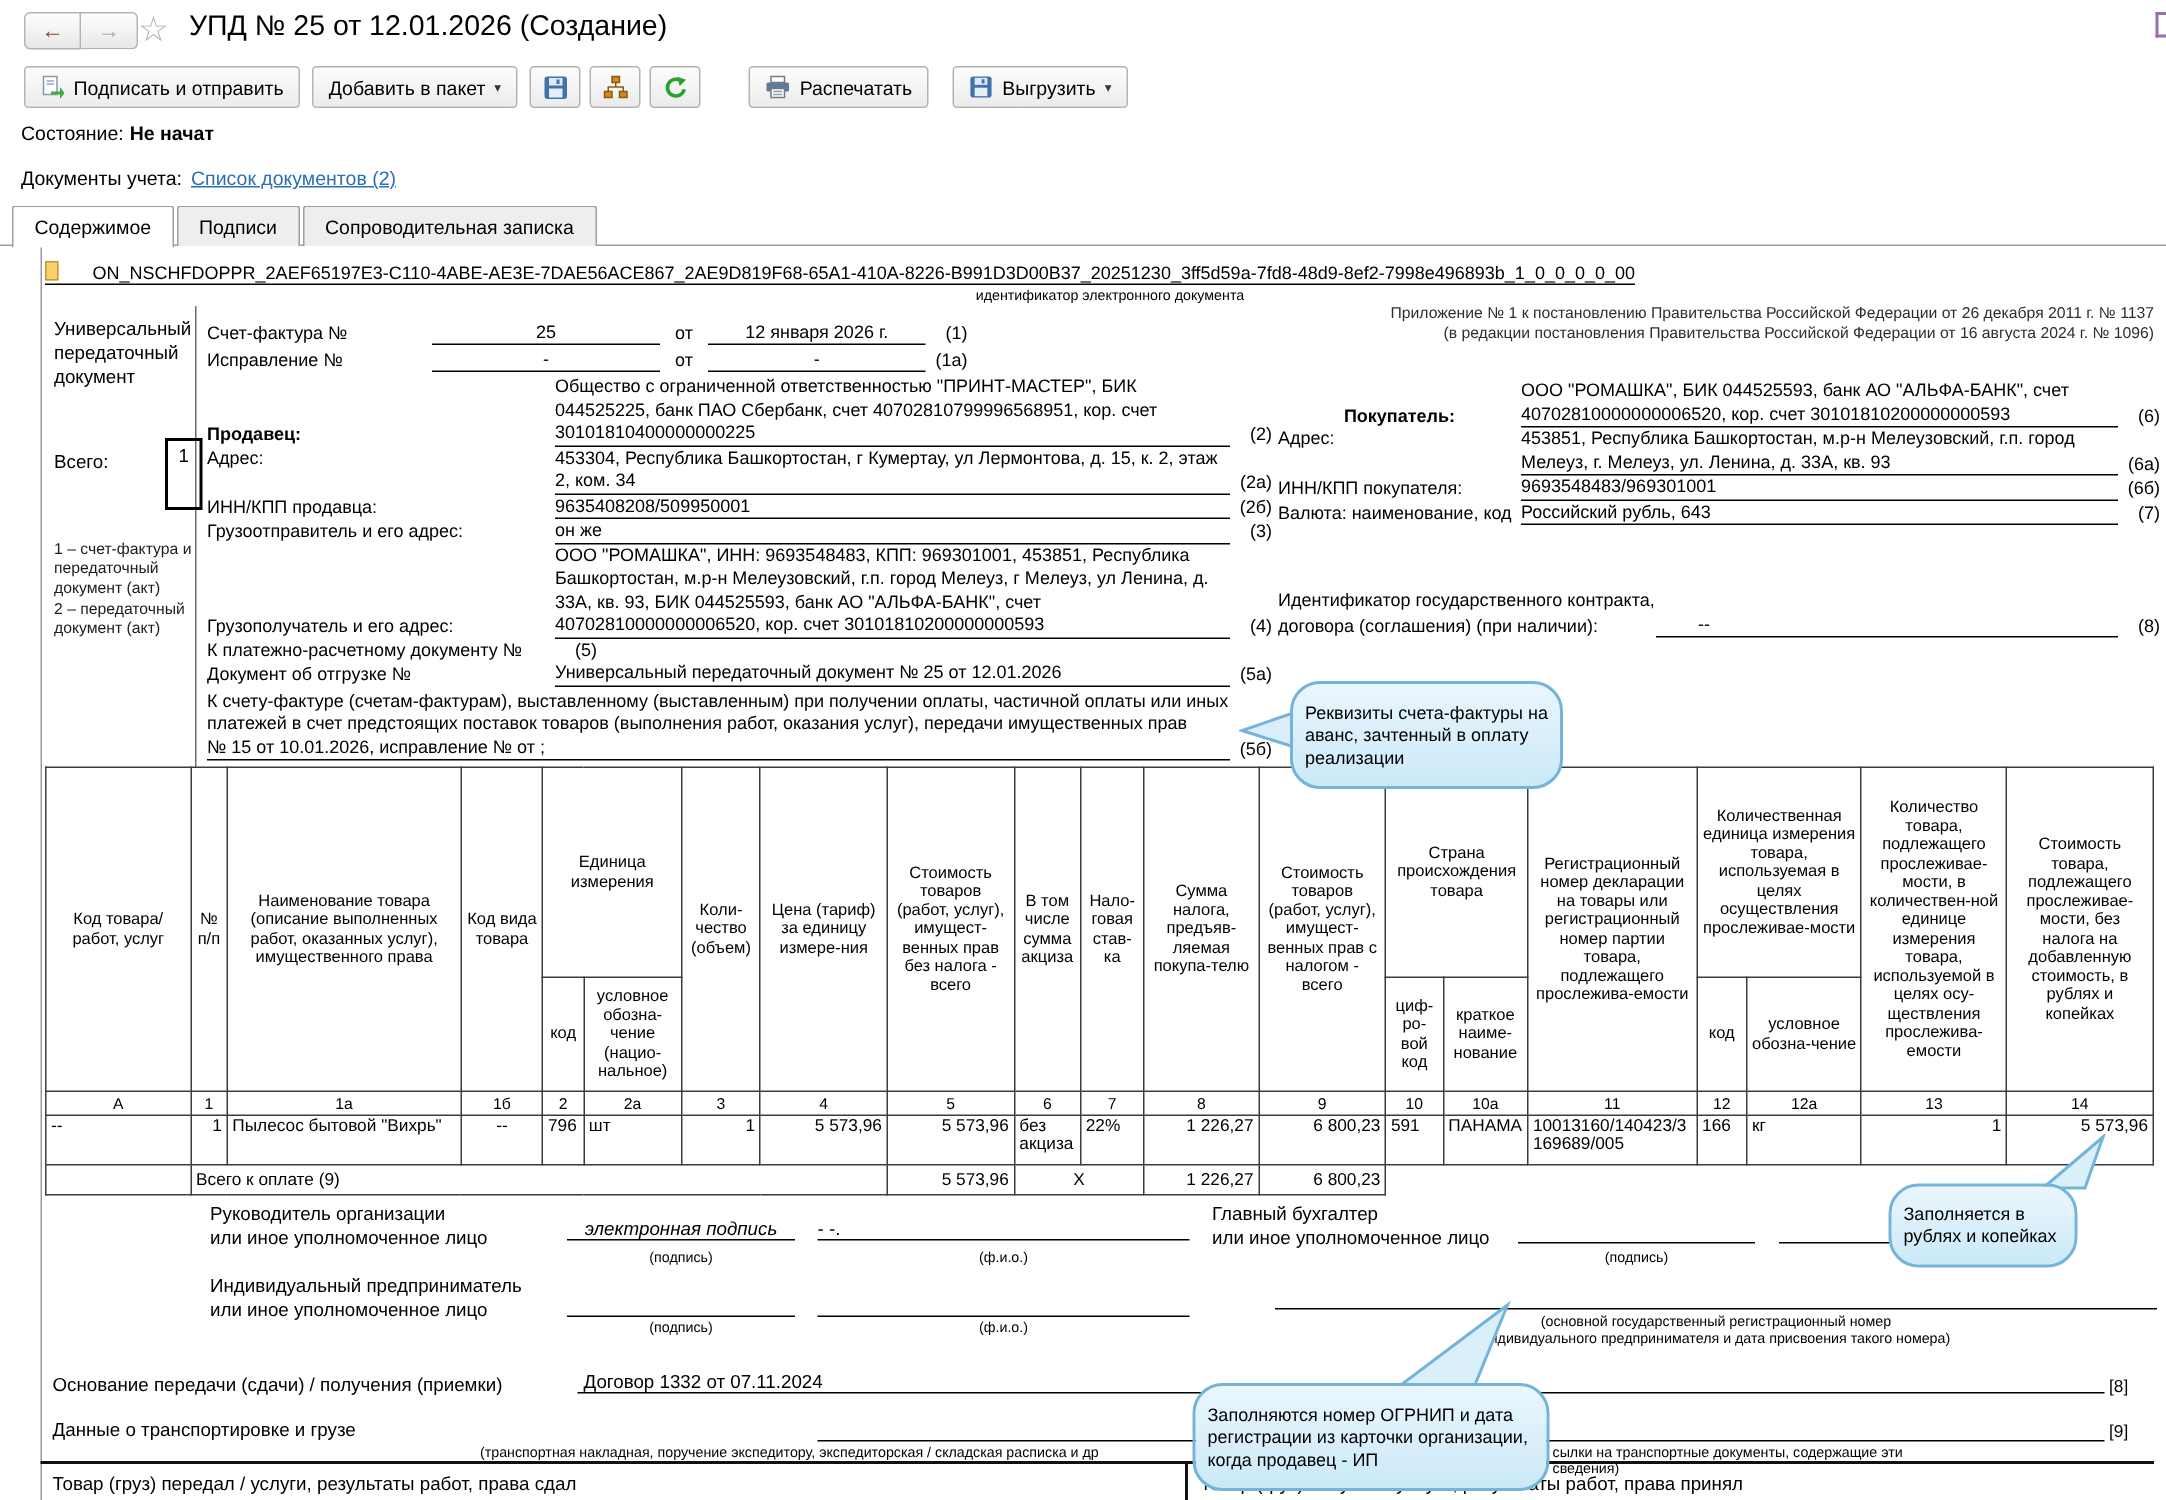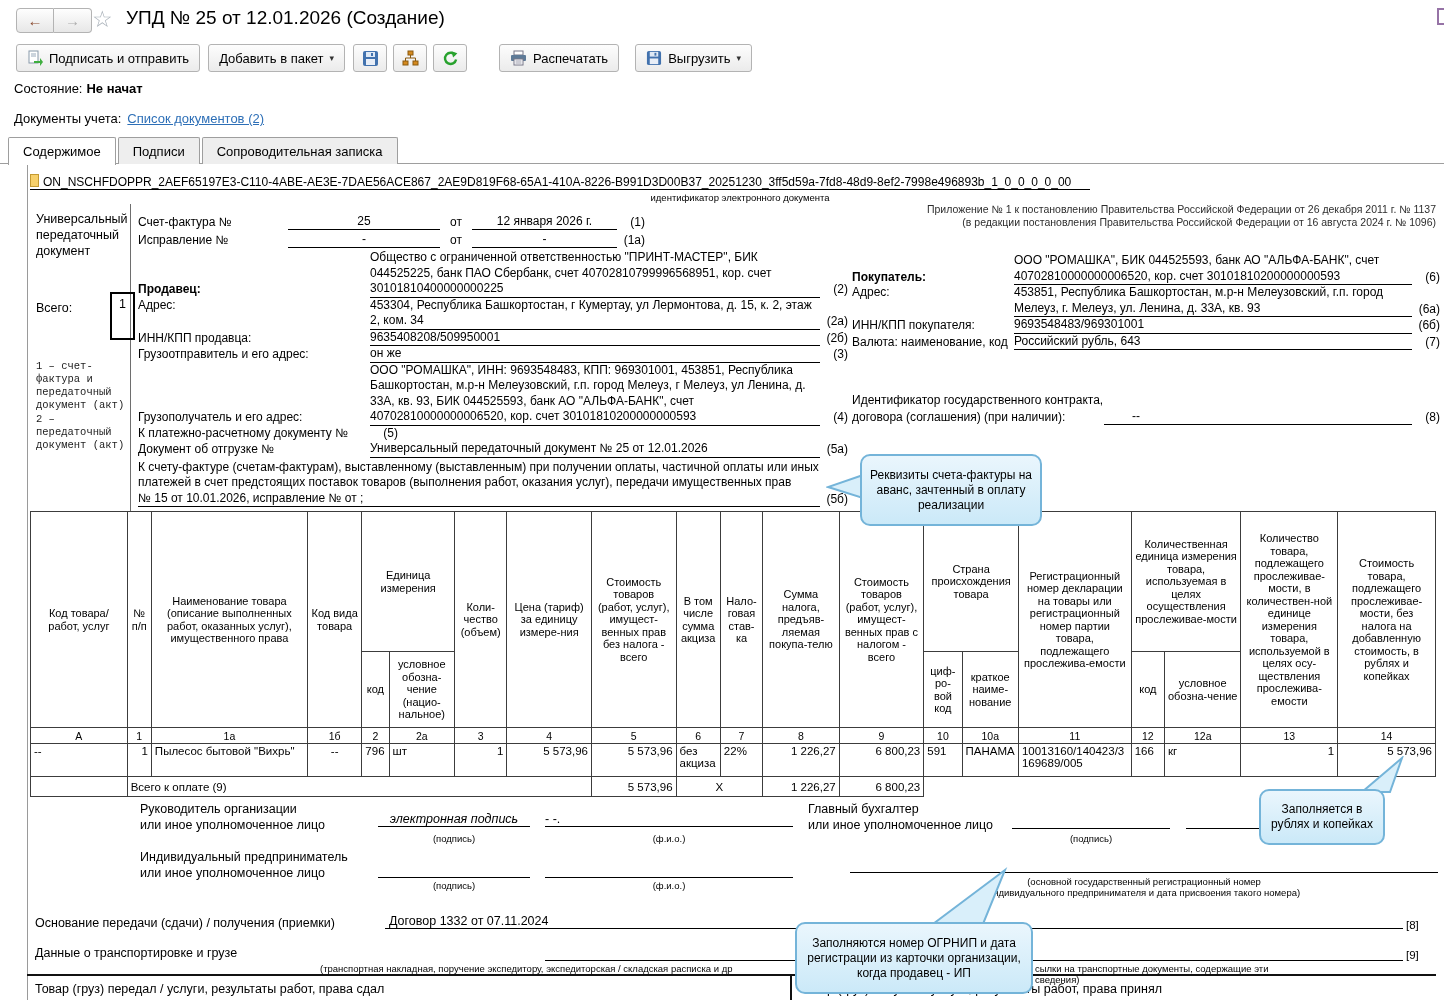--- a/index.html
+++ b/index.html
@@ -39,46 +39,46 @@
          border-radius:2px 2px 0 0; }
   .tab.active { background:#fff; height:28px; position:relative; z-index:2; }
 
   
   .vline-left { left:27px; top:164px; width:1px; height:836px; background:#9a9a9a; }
   .vline-side { left:130px; top:204px; width:1px; height:308px; background:#6e6e6e; }
   .thickline  { left:27px; top:974px; width:1409px; height:2px; background:#111; }
   .vline-bottom { left:790px; top:975px; width:2px; height:25px; background:#111; }
 
   .idfield { left:30px; top:171px; width:1060px; height:19px; border-bottom:1px solid #000;
-             font-size:12px; display:flex; align-items:flex-end; }
+             font-size:12px; display:flex; align-items:flex-end;justify-content:space-between; }
   .idmark { width:9px; height:13px; background:#f7d06a; border:1px solid #c49a31; margin-right:4px; align-self:center; }
   .idcaption { left:540px; top:192px; width:400px; text-align:center; font-size:9.5px; }
   .regul { left:868px; top:203px; width:568px; text-align:right; font-size:10.5px; line-height:13px; color:#2e2e2e; }
 
   .doctype { left:36px; top:211px; width:92px; font-size:12.5px; line-height:16px; }
   .statuslbl { left:36px; top:301px; font-size:12.5px; }
   .statusbox { left:110px; top:292px; width:25px; height:48px; border:2px solid #000;
                text-align:center; font-size:12.5px; padding-top:3px; }
   .legend { left:36px; top:360px; width:96px; font-size:10.5px; line-height:13px; color:#1c1c1c; }
-  .legend div { margin-bottom:1px;font-family:Liberation Mono, monospace; }
+  .legend div { margin-bottom:1px; }
 
   
   .fhalf { font-size:12px; line-height:15px; }
   .lefthalf { left:138px; top:212px; width:710px; }
   .righthalf { left:852px; top:253px; width:588px; }
   .frow { display:flex; align-items:flex-end; }
   .flabel { flex:none; }
   .fvalue { flex:1; border-bottom:1px solid #000; min-height:15px; }
   .fmark { flex:none; width:28px; text-align:right; }
   .center { text-align:center; }
   .lh { line-height:15.5px; }
 
   
-  .callout { background:linear-gradient(#eaf6fd,#cbe9f8); border:2px solid #74b4d9; border-radius:10px;
-             font-size:12px; line-height:15px; text-align:center; display:flex; align-items:center;
+  .callout { background:linear-gradient(#eaf6fd,#cbe9f8); border:2px solid #74b4d9; border-radius:20px;
+             font-size:12px; line-height:15px; display:flex; align-items:center;
              justify-content:center; padding:4px 8px; z-index:6; }
   .ptr { z-index:5; }
 
   
   .updtable { border-collapse:collapse; table-layout:fixed; width:1406px; }
   .updtable td, .updtable th { border:1px solid #3c3c3c; padding:1px 3px; font-weight:normal;
                                vertical-align:middle; overflow:hidden; }
   .updtable th { font-size:11px; line-height:12.5px; text-align:center; }
   .hcode td { font-size:10.5px; text-align:center; height:16px; padding:0; }
   .drow td { font-size:11.5px; vertical-align:top; height:33px; }
@@ -262,21 +262,21 @@
     </div>
     <div class="lh" style="margin-top:2px; width:694px;">К счету-фактуре (счетам-фактурам), выставленному (выставленным) при получении оплаты, частичной оплаты или иных платежей в счет предстоящих поставок товаров (выполнения работ, оказания услуг), передачи имущественных прав</div>
     <div class="frow lh">
       <div class="fvalue">№ 15 от 10.01.2026,  исправление № от ;</div>
       <div class="fmark">(5б)</div>
     </div>
   </div>
 
   <div class="abs fhalf righthalf">
     <div class="frow lh">
-      <div class="flabel" style="width:162px;"><b>Покупатель:</b></div>
+      <div class="flabel" style="width:162px;text-align:center;"><b>Покупатель:</b></div>
       <div class="fvalue">ООО "РОМАШКА", БИК 044525593, банк АО "АЛЬФА-БАНК", счет 40702810000000006520, кор. счет 30101810200000000593</div>
       <div class="fmark">(6)</div>
     </div>
     <div class="frow lh">
       <div class="flabel" style="width:162px; align-self:flex-start;">Адрес:</div>
       <div class="fvalue">453851, Республика Башкортостан, м.р-н Мелеузовский, г.п. город Мелеуз, г. Мелеуз, ул. Ленина, д. 33А, кв. 93</div>
       <div class="fmark">(6а)</div>
     </div>
     <div class="frow lh">
       <div class="flabel" style="width:162px;">ИНН/КПП покупателя:</div>

